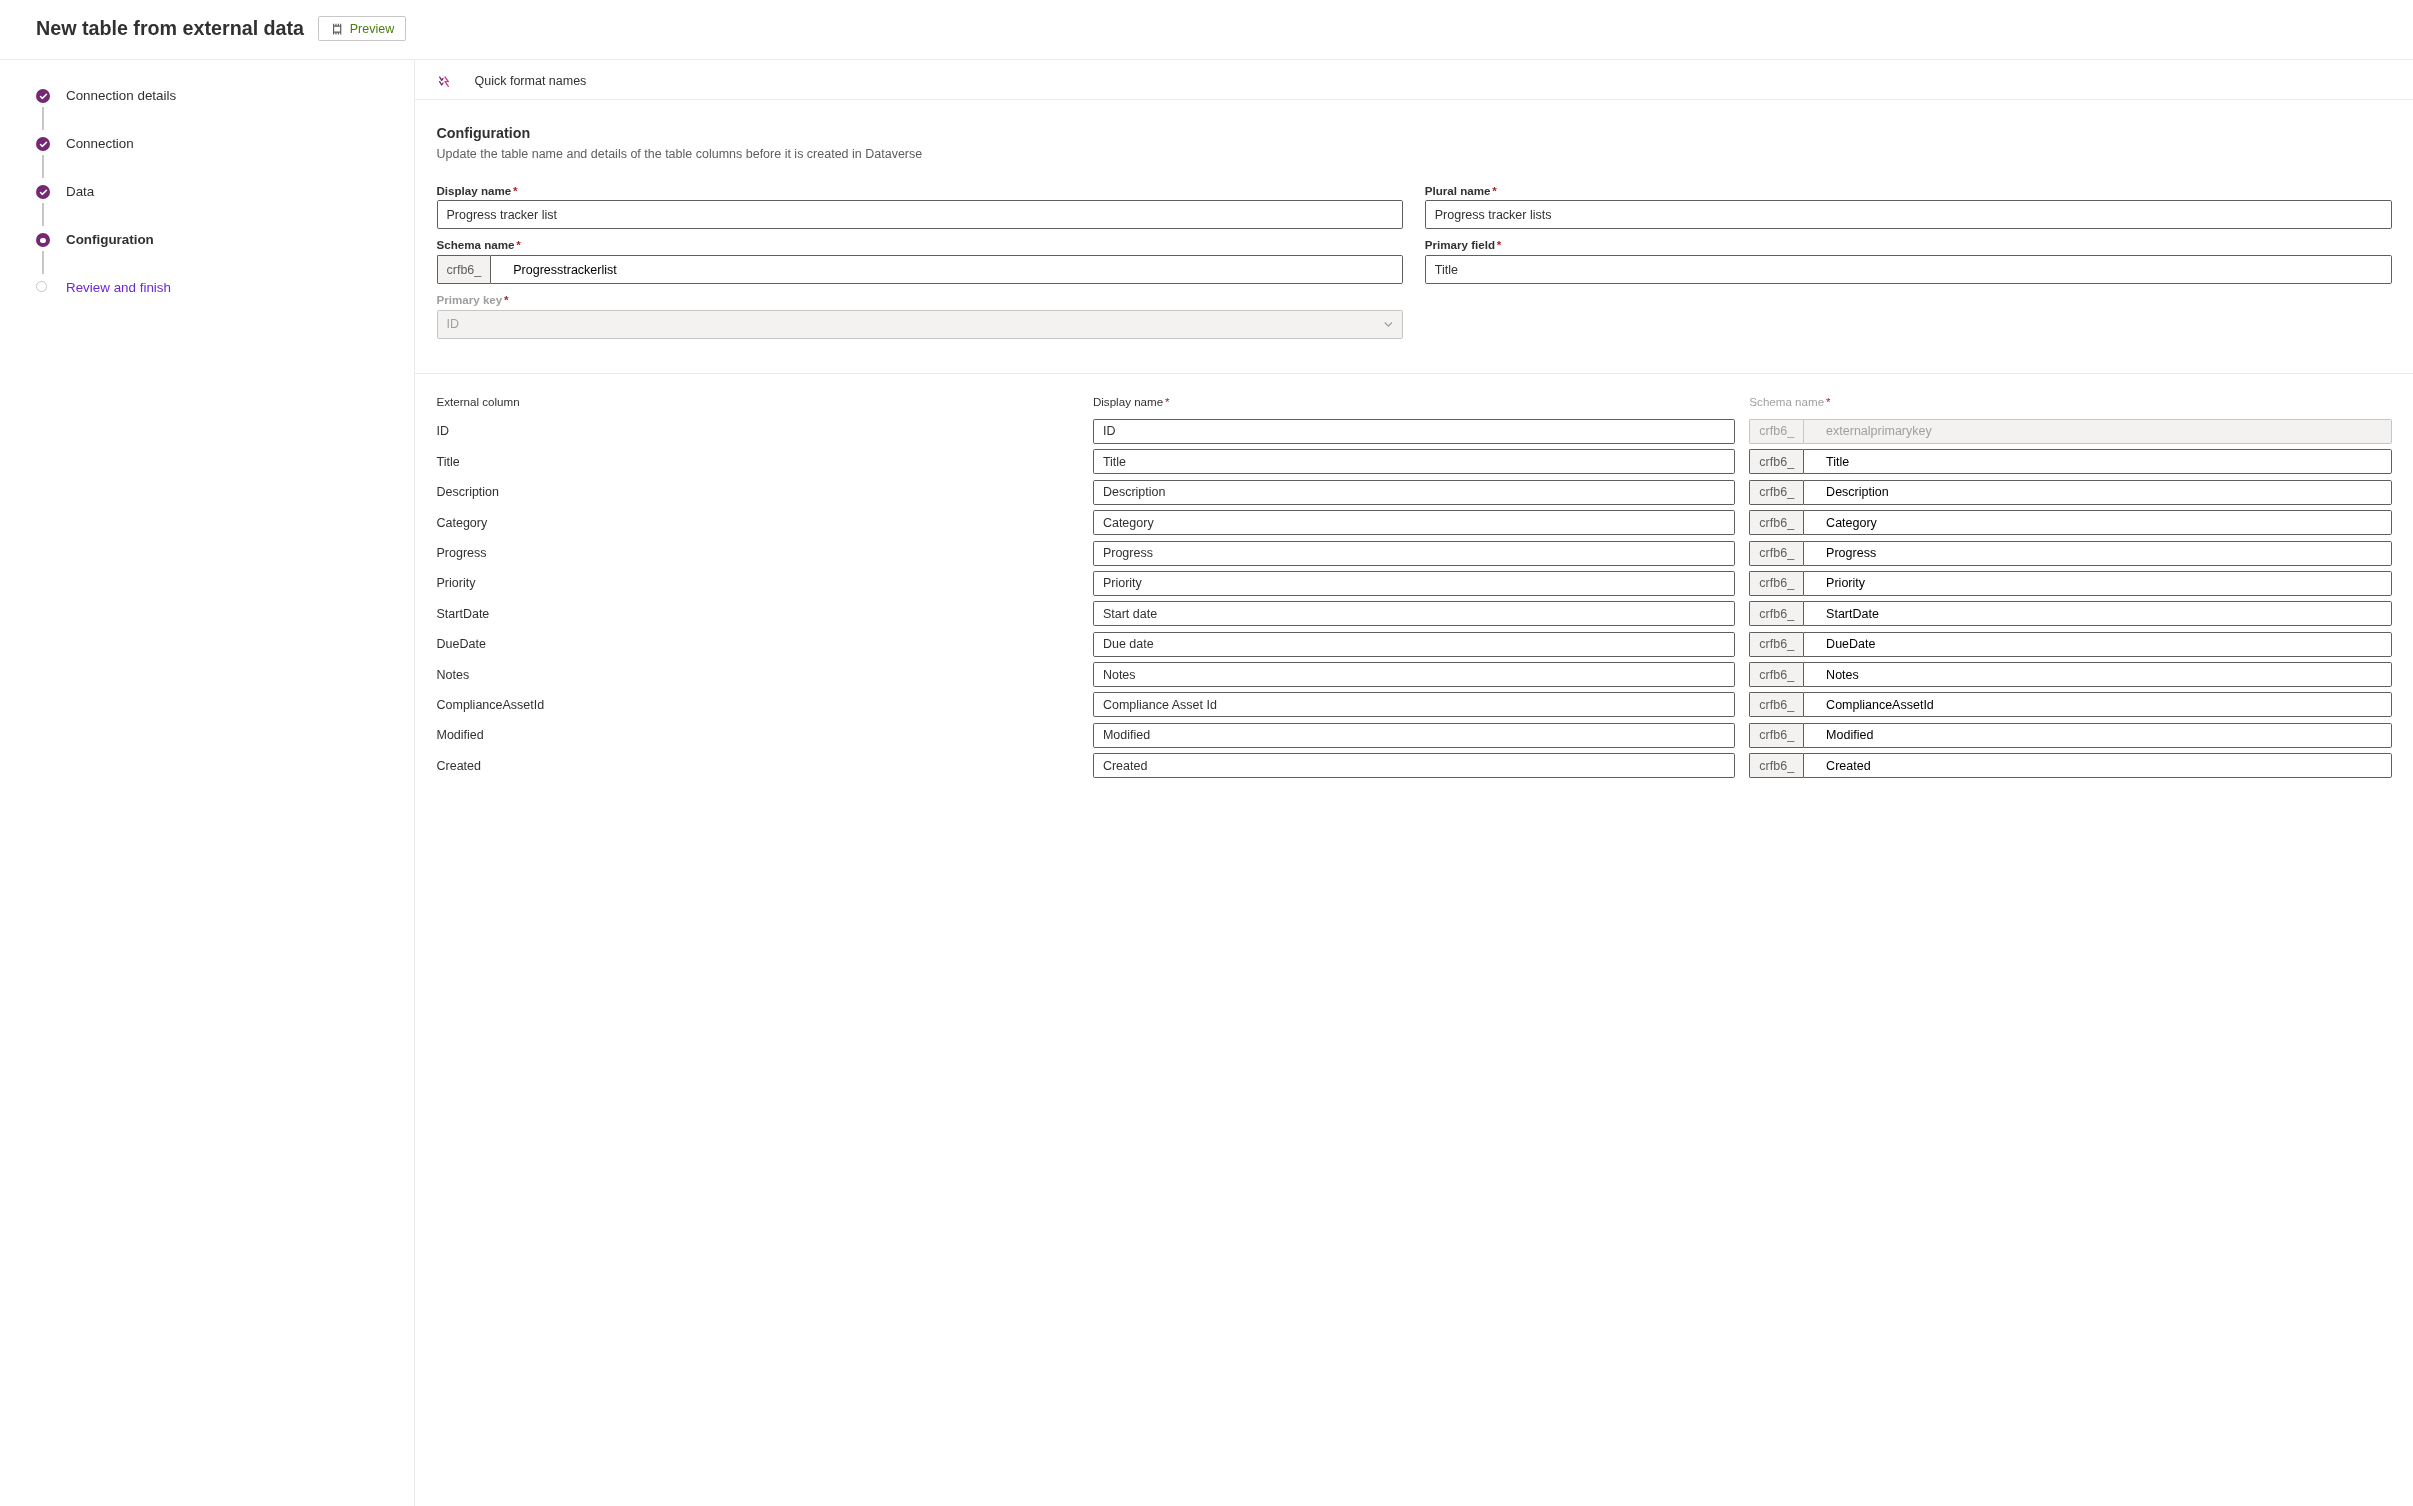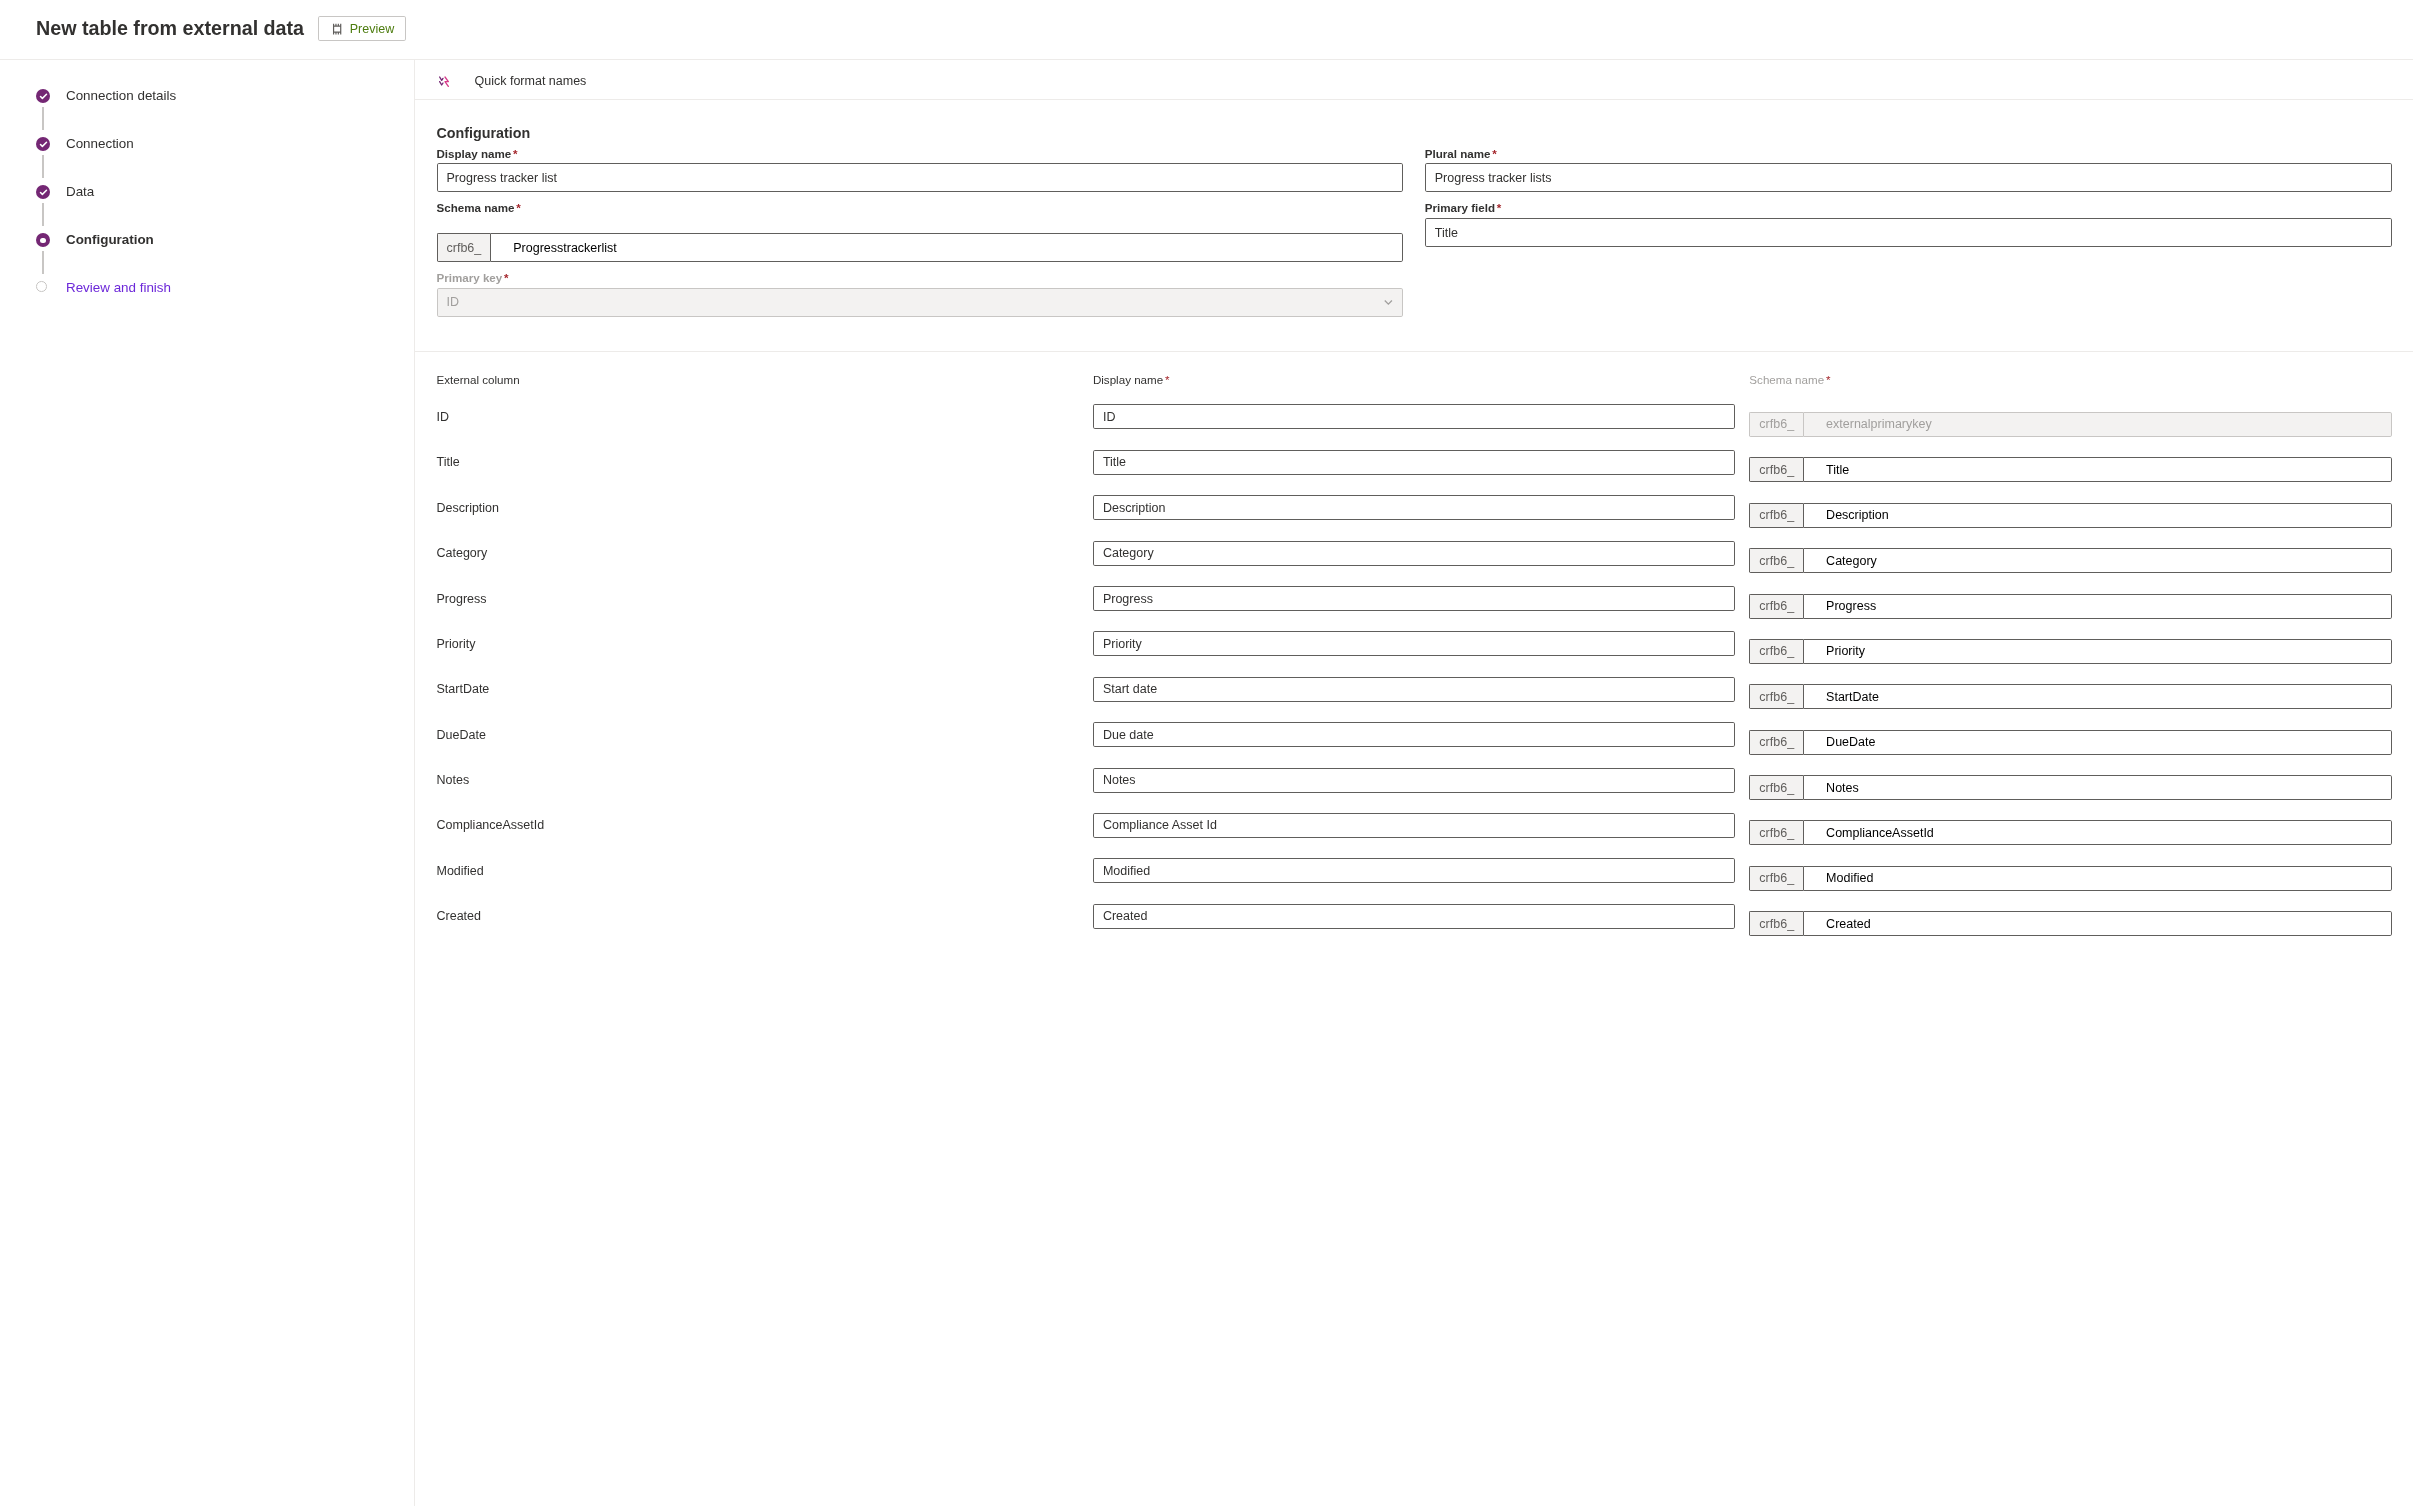--- a/index.html
+++ b/index.html
@@ -148,21 +148,20 @@
     padding: 0 9px;
     font-size: 12.5px;
     background: #fff;
     color: #323130;
     outline: none;
   }
 
   .prefixed {
     display:flex;
     height:29px;
-    margin-top:15px;
   }
   .prefixed .prefix {
     display:flex;align-items:center;
     padding:0 9px;
     border:0.9px solid #605e5c;
     border-right:none;
     background:#f3f2f1;
     color:#605e5c;
     font-size:12.5px;
     border-radius:1.8px 0 0 1.8px;
@@ -290,20 +289,21 @@
         <svg viewBox="0 0 24 24" fill="none">
           <path d="M4 13l3 5 2-3M4 6l3 5 2-3" stroke="#742774" stroke-width="2" stroke-linecap="round" stroke-linejoin="round"></path>
           <path d="M12 6l5 7h-5l5 7" stroke="#d83b8a" stroke-width="2" stroke-linecap="round" stroke-linejoin="round"></path>
         </svg>
         <span>Quick format names</span>
       </div>
     </div>
 
     <section class="section">
       <h2>Configuration</h2>
+      <p class="subtitle">Update the table name and details of the table columns before it is created in Dataverse</p>
 
       <div class="form-grid">
         <div class="field">
           <label class="field-label"><span>Display name</span><span class="req">*</span></label>
           <input class="text-input" value="Progress tracker list" style="">
         </div>
         <div class="field">
           <label class="field-label"><span>Plural name</span><span class="req">*</span></label>
           <input class="text-input" value="Progress tracker lists" style="">
         </div>

